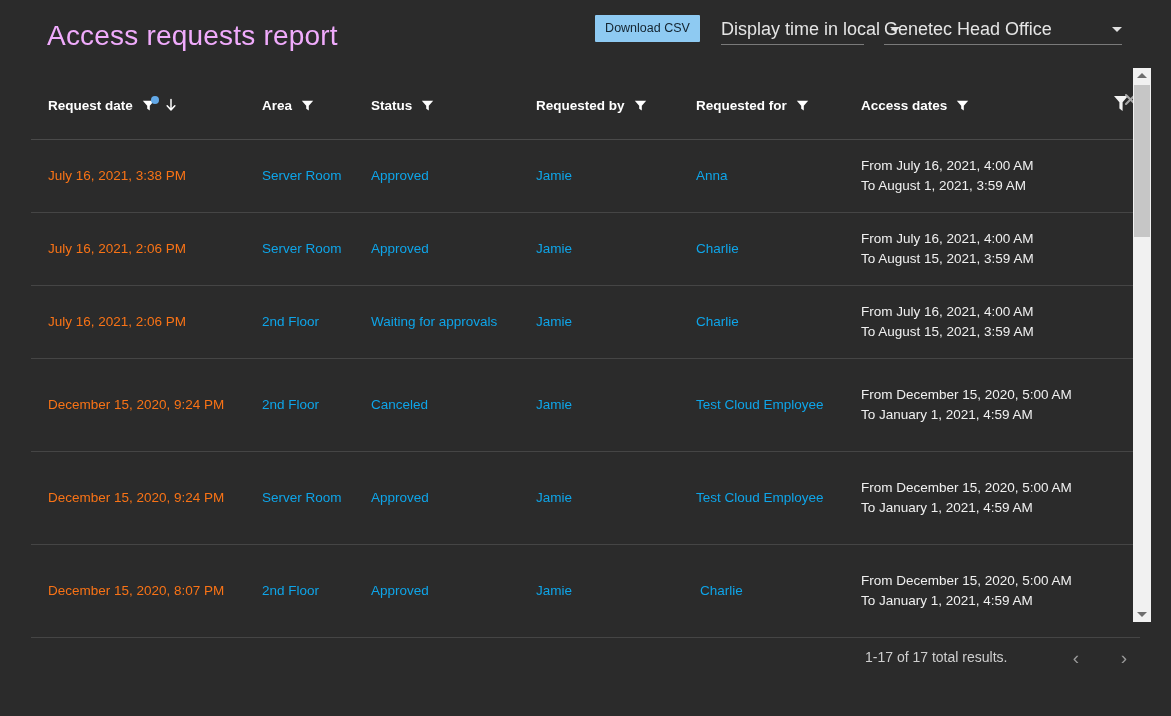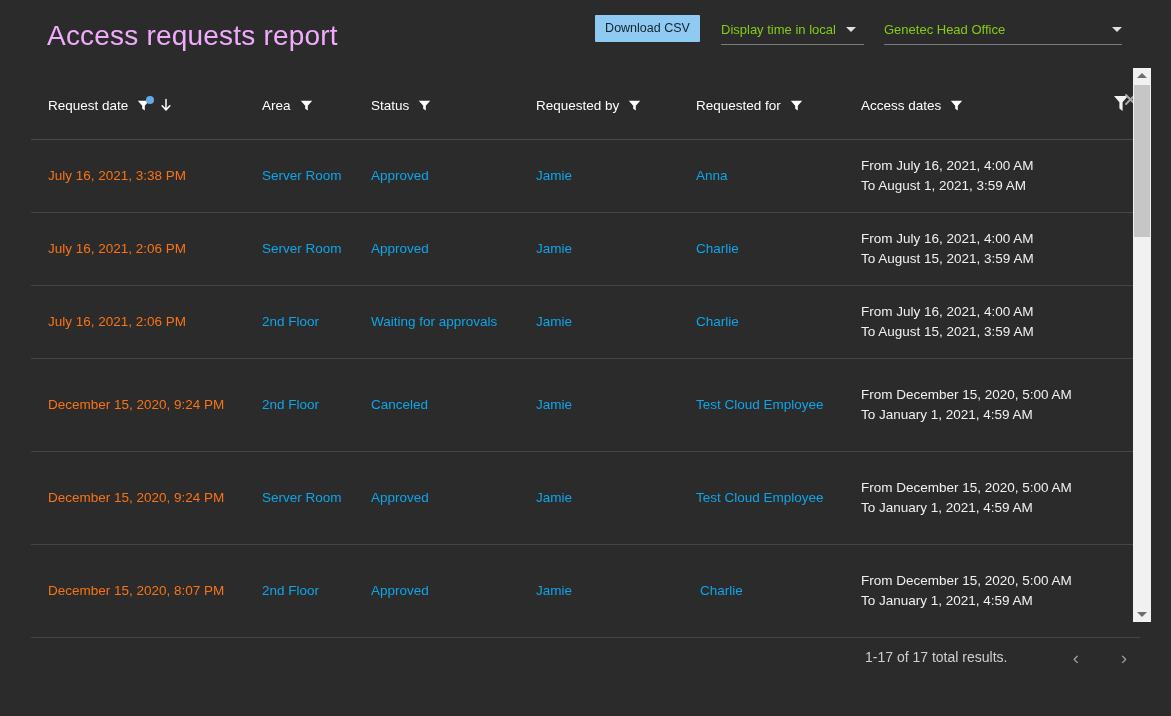--- a/index.html
+++ b/index.html
@@ -26,21 +26,21 @@
     font-family: "Liberation Sans", sans-serif;
     font-size: 12.5px; line-height: 27px; text-align: center;
     cursor: pointer; padding: 0;
   }
   .dropdown {
     position: absolute; height: 31px;
     border-bottom: 1px solid #7a7a7a;
     display: flex; align-items: center; cursor: pointer;
   }
   .dropdown .dd-label {
-    font-size: 13px; color: #84cc16; white-space: nowrap;
+    font-size: 18px; color: #e5e5e5; white-space: nowrap;
   }
   .dropdown .caret {
     width: 0; height: 0; margin-left: 10px;
     border-left: 5px solid transparent;
     border-right: 5px solid transparent;
     border-top: 5.5px solid #e0e0e0;
   }
   #dd-time { left: 721px; top: 14px; width: 143px; }
   #dd-site { left: 884px; top: 14px; width: 238px; justify-content: space-between; }
 
@@ -50,21 +50,21 @@
   .thead {
     position: relative; height: 78px;
     border-bottom: 1px solid #4a4a4a;
     margin: 0 31px 0 31px;
   }
   .th {
     position: absolute; bottom: 26px;
     display: flex; align-items: center; gap: 9px;
     font-size: 13.5px; font-weight: bold; color: #ffffff; white-space: nowrap;
   }
-  .th-label { font-weight: normal; }
+  .th-label { font-weight: bold; }
 
   
   .funnel { display: inline-block; position: relative; width: 13px; height: 13px; }
   .funnel svg { display: block; }
   .funnel-badge {
     position: absolute; right: -4px; top: -3px;
     width: 8px; height: 8px; border-radius: 50%;
     background: #63a9e8;
   }
   .sort-arrow { display: inline-block; width: 14px; height: 15px; }

